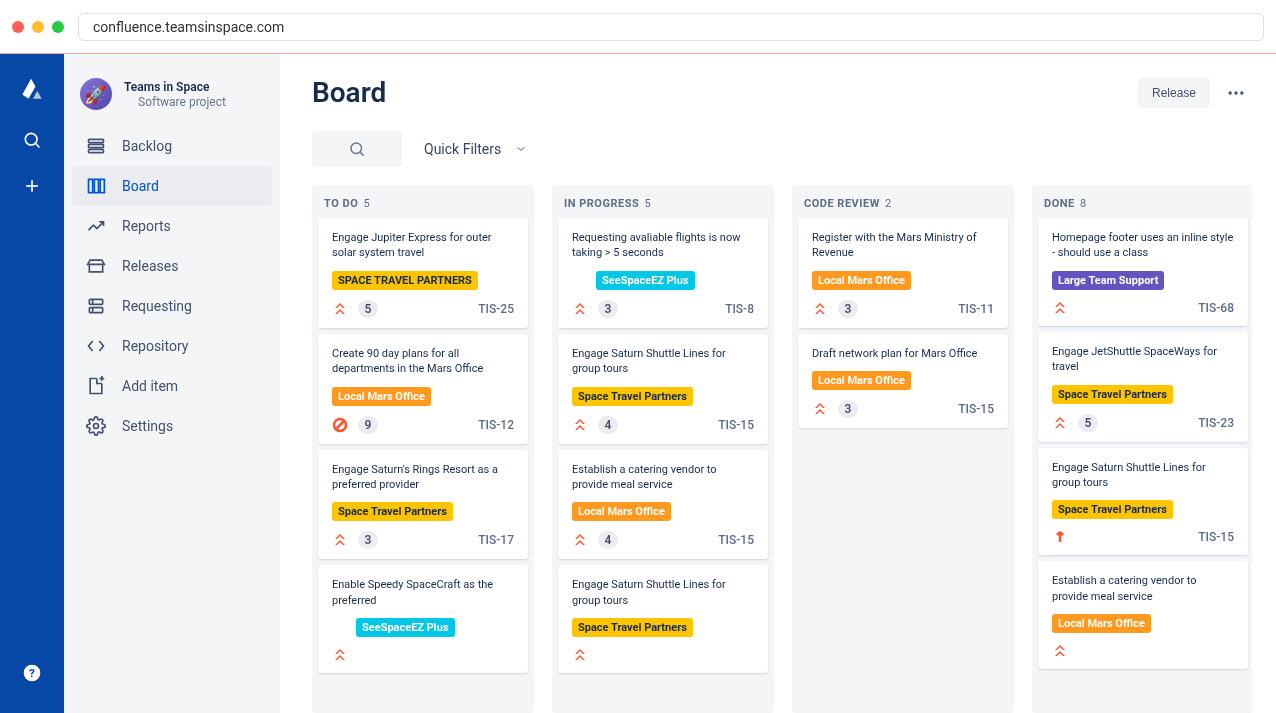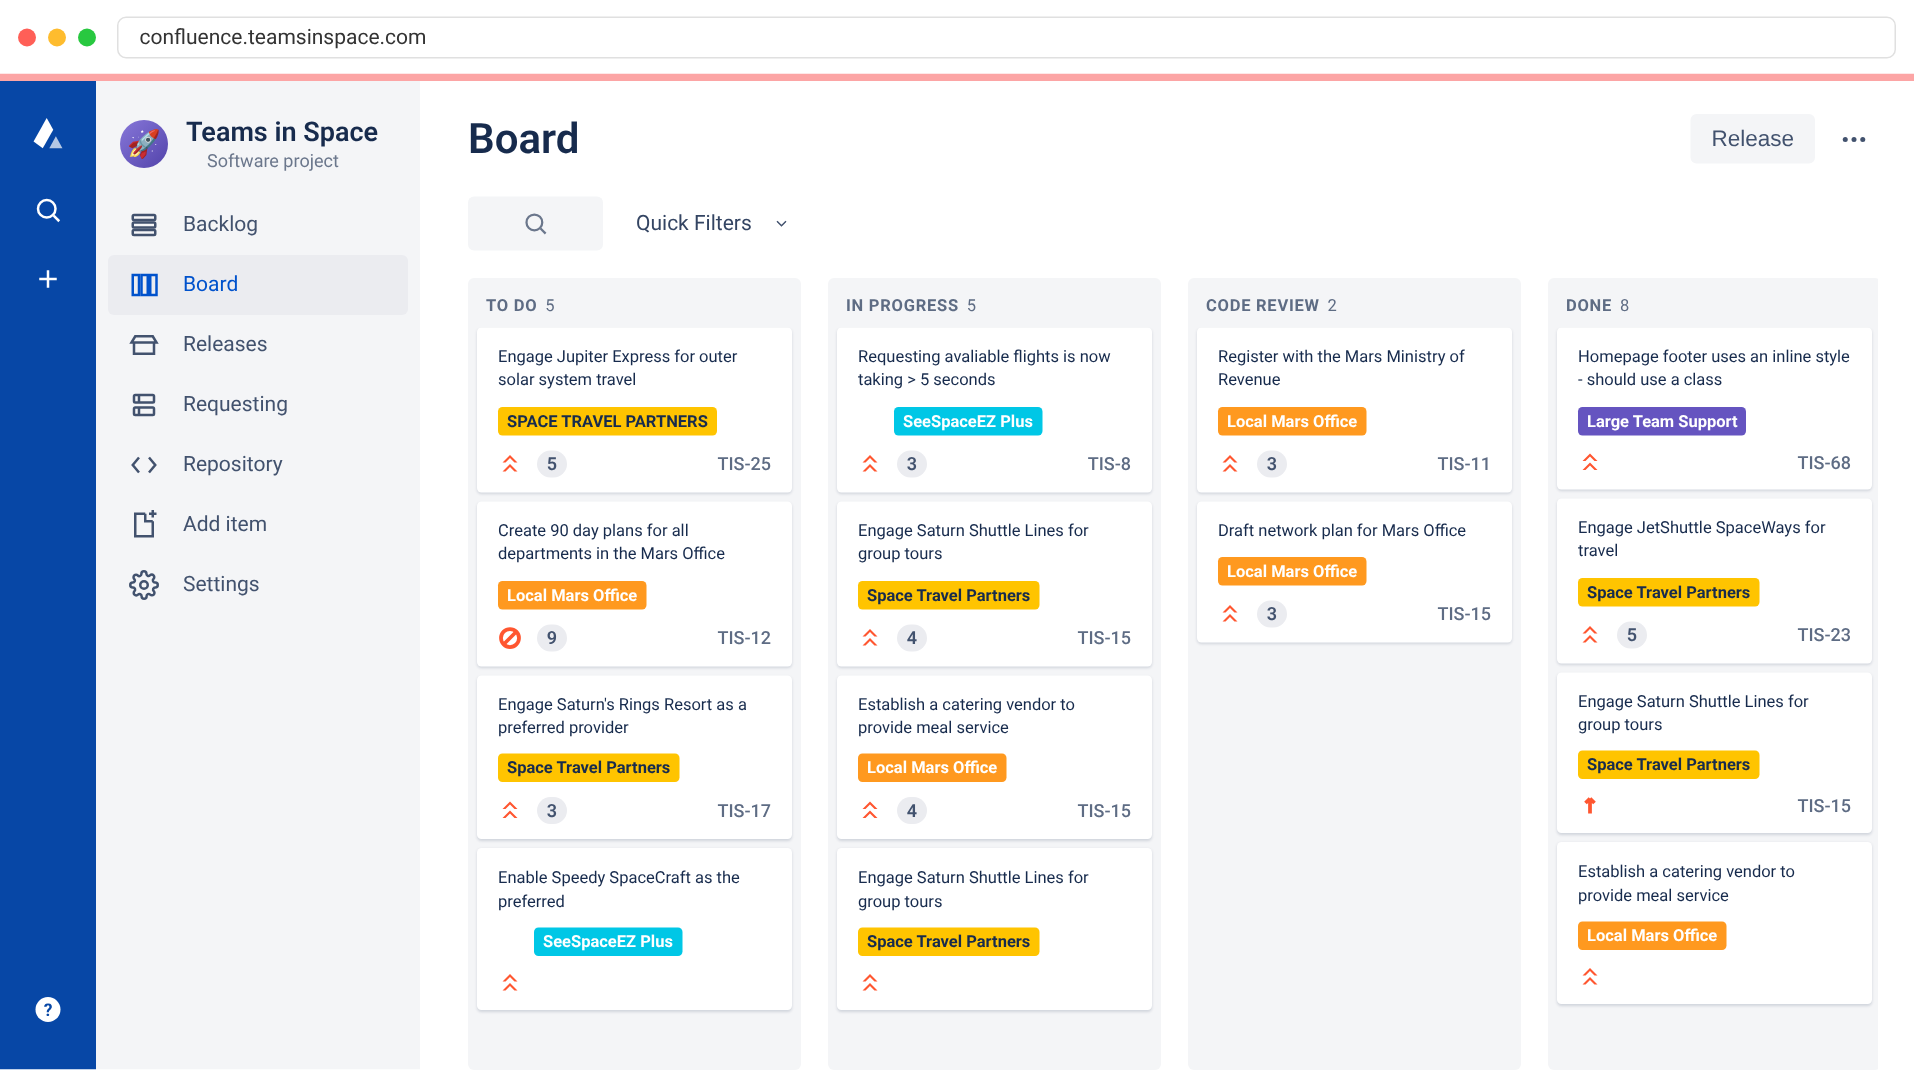--- a/index.html
+++ b/index.html
@@ -1,48 +1,48 @@
 <!DOCTYPE html>
 <html><head>
 <meta charset="utf-8">
 <style>
 * { box-sizing: border-box; margin: 0; padding: 0; }
 body { font-family: -apple-system, BlinkMacSystemFont, "Segoe UI", Roboto, sans-serif; font-size: 14px; color: #172b4d; background: #fff; overflow: hidden; height: 713px; width: 1276px; }
 
 
-.browser-chrome { height: 54px; background: #fff; border-bottom: 5px solid #fca5a5; border-radius: 8px 8px 0 0; display: flex; align-items: center; padding: 0 12px; gap: 14px; }
+.browser-chrome { height: 54px; background: #fff; border-bottom: 1px solid #fca5a5; border-radius: 8px 8px 0 0; display: flex; align-items: center; padding: 0 12px; gap: 14px; }
 .traffic-lights { display: flex; gap: 8px; }
 .traffic-light { width: 12px; height: 12px; border-radius: 50%; }
 .tl-red { background: #ff5f57; }
 .tl-yellow { background: #febc2e; }
 .tl-green { background: #28c840; }
 .url-bar { flex: 1; height: 28px; background: #fff; border: 1px solid #e0e0e0; border-radius: 6px; display: flex; align-items: center; padding: 0 14px; font-size: 14px; color: #333; }
 
 
 .app { display: flex; height: calc(713px - 54px); }
 .nav-rail { width: 64px; background: #0747a6; display: flex; flex-direction: column; align-items: center; padding-top: 20px; gap: 22px; position: relative; }
 .nav-rail-bottom { position: absolute; bottom: 28px; left: 50%; transform: translateX(-50%); }
 .rail-icon { width: 24px; height: 24px; display: flex; align-items: center; justify-content: center; color: #fff; cursor: pointer; }
 .rail-logo { width: 32px; height: 32px; display: flex; align-items: center; justify-content: center; }
 
 .sidebar { width: 216px; background: #f4f5f7; padding: 20px 8px 20px 8px; }
 .project-header { display: flex; align-items: center; gap: 12px; padding: 4px 10px 16px 8px; }
 .project-avatar { width: 32px; height: 32px; border-radius: 50%; background: linear-gradient(135deg, #8777d9, #5243aa); display: flex; align-items: center; justify-content: center; font-size: 18px; }
-.project-name { font-size: 18px; font-weight: 600; color: #172b4d; }
+.project-name { font-size: 12px; font-weight: 600; color: #172b4d; }
 .project-type { font-size: 12px; color: #6b778c; margin-top: 1px; margin-left: 14px; }
 
 .sidebar-item { display: flex; align-items: center; gap: 16px; padding: 10px 14px; border-radius: 4px; cursor: pointer; color: #42526e; font-size: 14px; }
 .sidebar-item.active { background: #ebecf0; color: #0052cc; }
 .sidebar-item .icon { width: 20px; height: 20px; display: flex; align-items: center; justify-content: center; }
 
 .main { flex: 1; padding: 22px 24px 0 32px; overflow: hidden; display: flex; flex-direction: column; }
 .main-header { display: flex; align-items: center; justify-content: space-between; margin-bottom: 22px; }
 .page-title { font-size: 28px; font-weight: 600; color: #172b4d; }
 .header-actions { display: flex; align-items: center; gap: 10px; }
-.btn-release { background: #f4f5f7; border: none; padding: 8px 14px; border-radius: 4px; color: #42526e; font-size: 15px; font-weight: 500; cursor: pointer; }
+.btn-release { background: #f4f5f7; border: none; padding: 8px 14px; border-radius: 4px; color: #42526e; font-size: 12px; font-weight: 500; cursor: pointer; }
 .btn-more { width: 32px; height: 32px; display: flex; align-items: center; justify-content: center; cursor: pointer; color: #42526e; border-radius: 4px; }
 
 .toolbar { display: flex; align-items: center; gap: 22px; margin-bottom: 18px; }
 .search-box { width: 90px; height: 36px; background: #f4f5f7; border-radius: 4px; display: flex; align-items: center; justify-content: center; color: #6b778c; cursor: pointer; }
 .filter-dd { display: flex; align-items: center; gap: 14px; color: #344563; font-size: 14px; cursor: pointer; }
 
 .board { display: flex; gap: 18px; flex: 1; overflow-x: auto; overflow-y: hidden; }
 .column { width: 222px; min-width: 222px; background: #f4f5f7; border-radius: 4px; display: flex; flex-direction: column; }
 .column-header { padding: 12px 12px 8px; font-size: 11px; font-weight: 700; letter-spacing: 0.5px; color: #5e6c84; }
 .column-count { font-weight: 400; margin-left: 2px; }
@@ -130,20 +130,29 @@
               <rect x="3" y="4" width="5" height="16"></rect>
               <rect x="10" y="4" width="5" height="16"></rect>
               <rect x="17" y="4" width="5" height="16"></rect>
             </svg>
           </span>
           <span>Board</span>
         </div>
         <div class="sidebar-item">
           <span class="icon">
             <svg width="20" height="20" viewBox="0 0 24 24" fill="none" stroke="currentColor" stroke-width="2">
+              <polyline points="3 17 9 11 13 15 21 7"></polyline>
+              <polyline points="16 7 21 7 21 12"></polyline>
+            </svg>
+          </span>
+          <span>Reports</span>
+        </div>
+        <div class="sidebar-item">
+          <span class="icon">
+            <svg width="20" height="20" viewBox="0 0 24 24" fill="none" stroke="currentColor" stroke-width="2">
               <path d="M4 10 L4 19 L20 19 L20 10"></path>
               <path d="M2 10 L22 10 L19 5 L5 5 Z"></path>
             </svg>
           </span>
           <span>Releases</span>
         </div>
         <div class="sidebar-item">
           <span class="icon">
             <svg width="20" height="20" viewBox="0 0 24 24" fill="none" stroke="currentColor" stroke-width="2">
               <rect x="4" y="4" width="16" height="6" rx="1"></rect>

